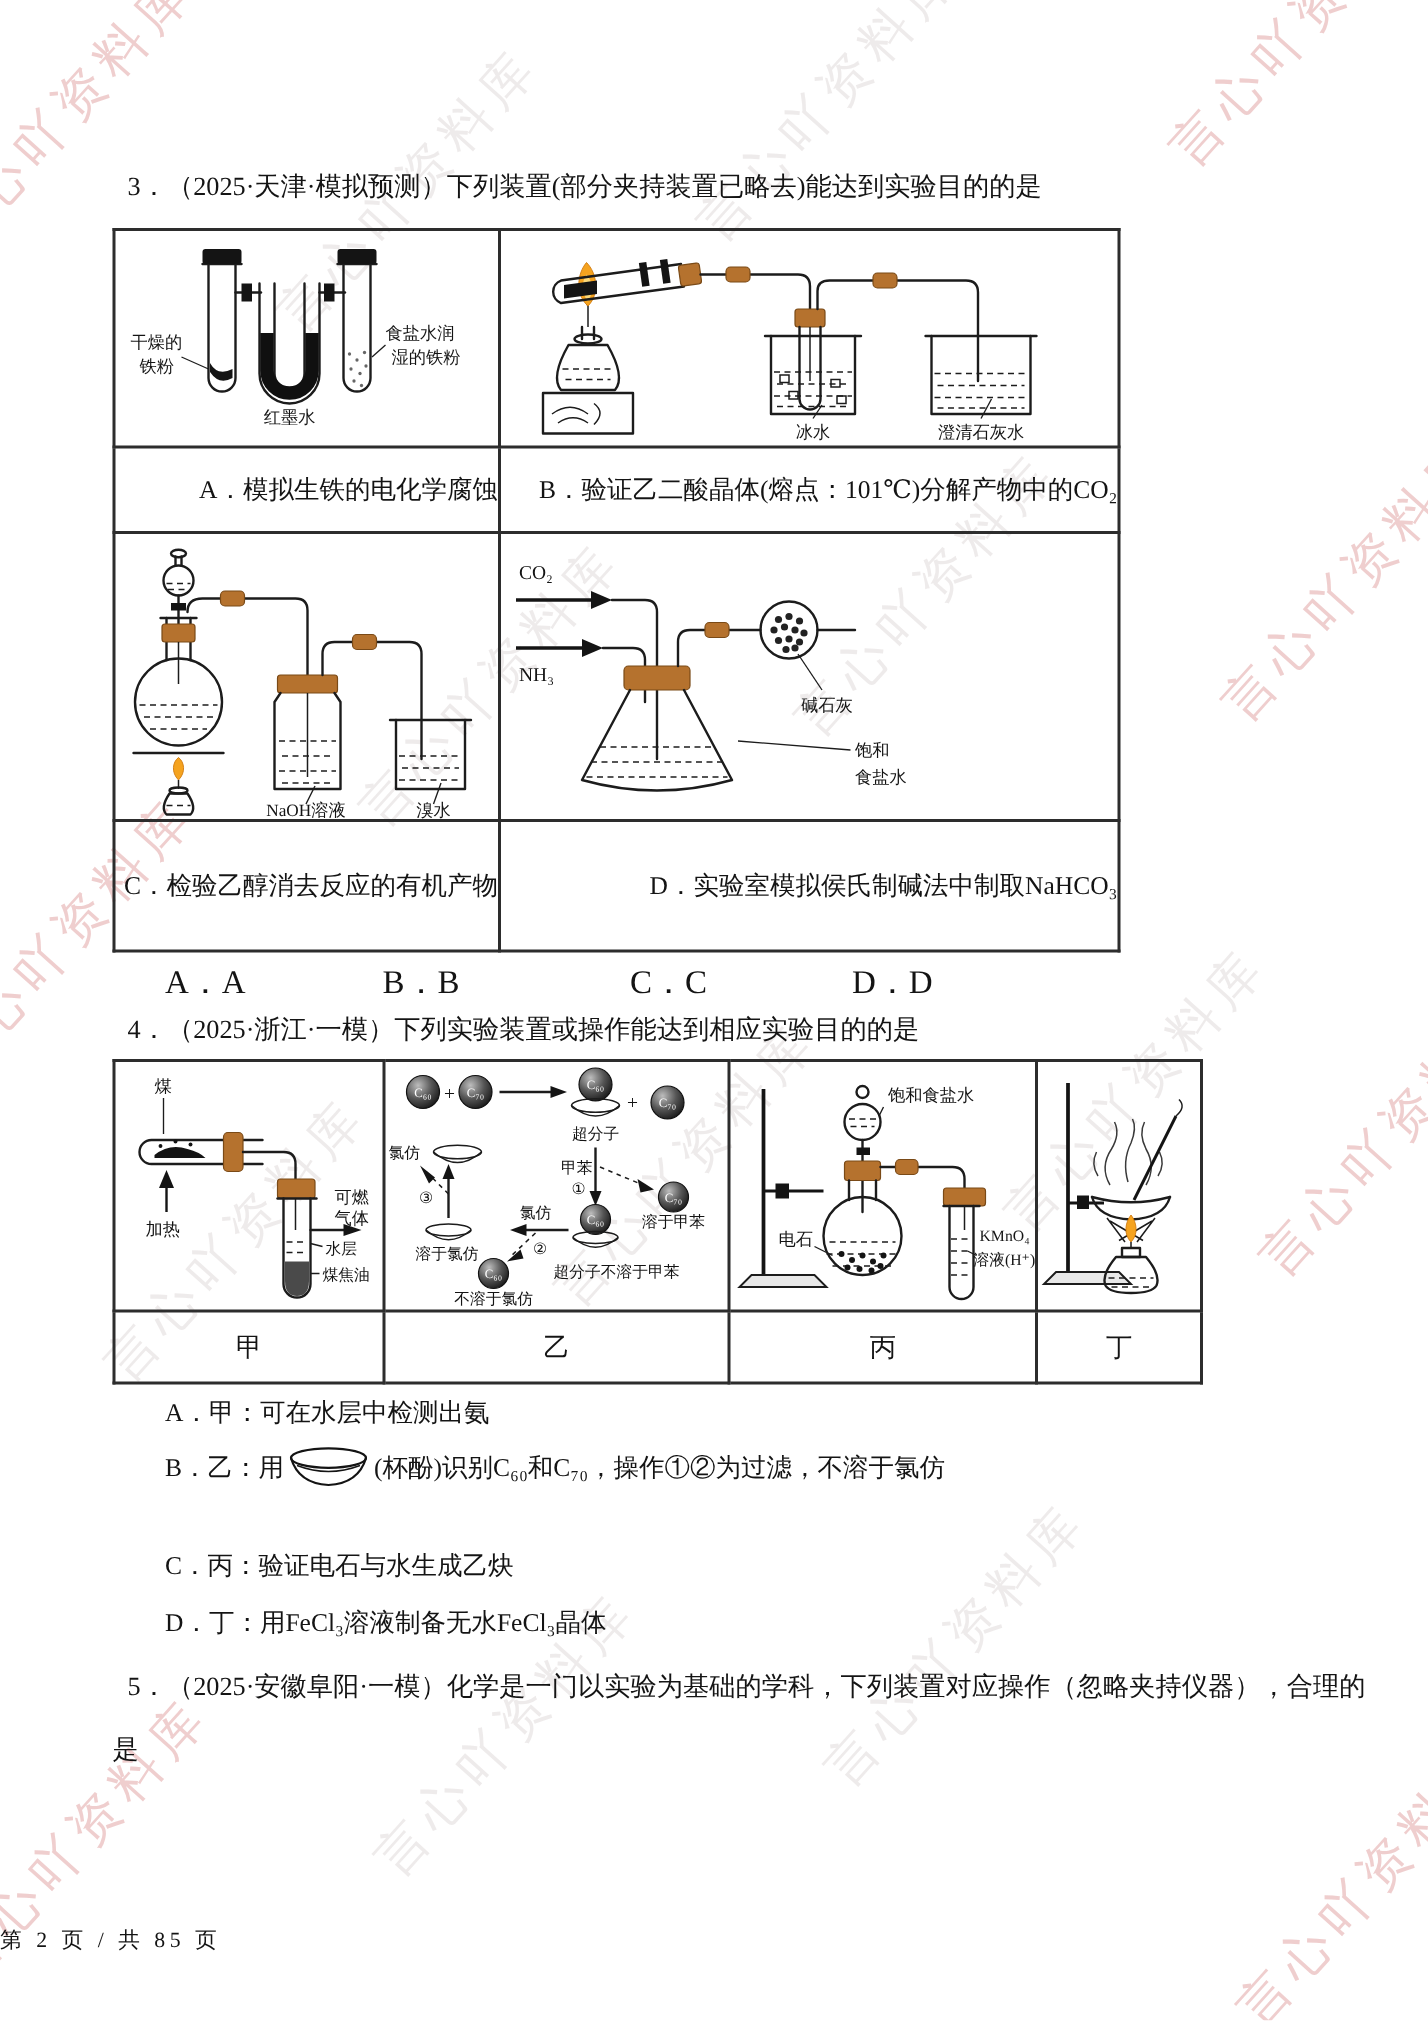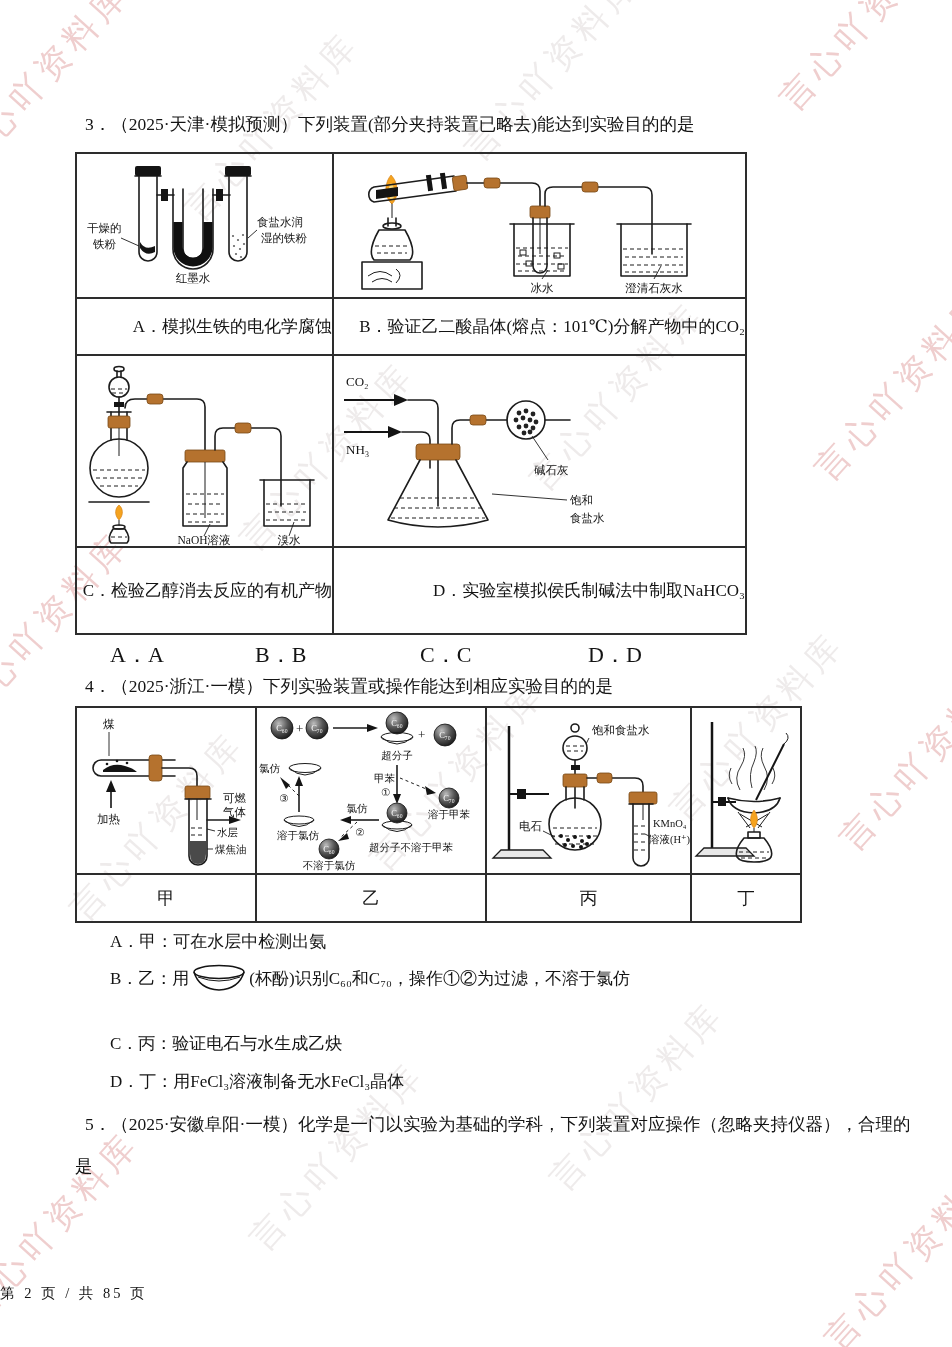--- a/index.html
+++ b/index.html
@@ -285,21 +285,21 @@
     <tr>
       <td class="opt-cell" style="height:85px">C．检验乙醇消去反应的有机产物</td>
       <td class="opt-cell" style="height:85px">D．实验室模拟侯氏制碱法中制取NaHCO₃</td>
     </tr>
   </tbody>
     </table>
 
   <div class="ans" style="left:110px;top:640px">A．A</div>
   <div class="ans" style="left:255px;top:640px">B．B</div>
   <div class="ans" style="left:420px;top:640px">C．C</div>
-  <div class="ans" style="left:588px;top:640px">D．D</div>
+  <div class="ans" style="left:568px;top:640px">D．D</div>
 
   <div class="qtitle" style="left:85px;top:674px">4．（2025·浙江·一模）下列实验装置或操作能达到相应实验目的的是</div>
 
   <table class="qt" style="left:75px;top:706px;width:725px">
     <colgroup>
         <col style="width:180px">
         <col style="width:230px">
         <col style="width:205px">
         <col style="width:110px">
       </colgroup>

